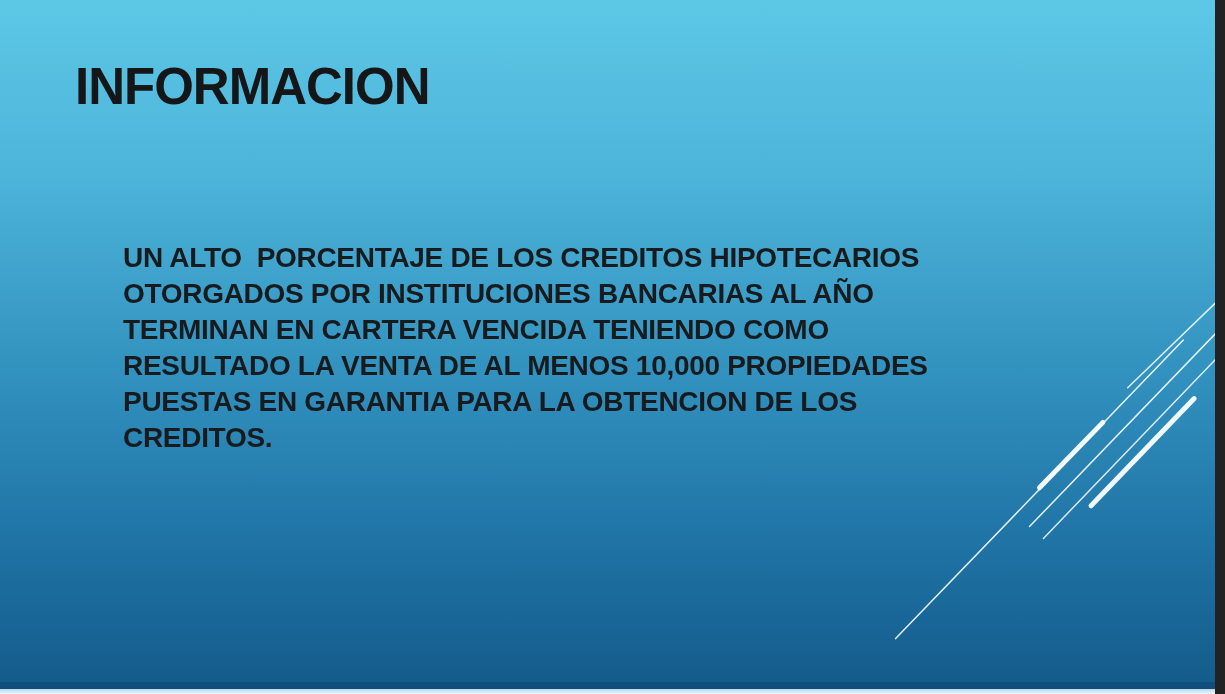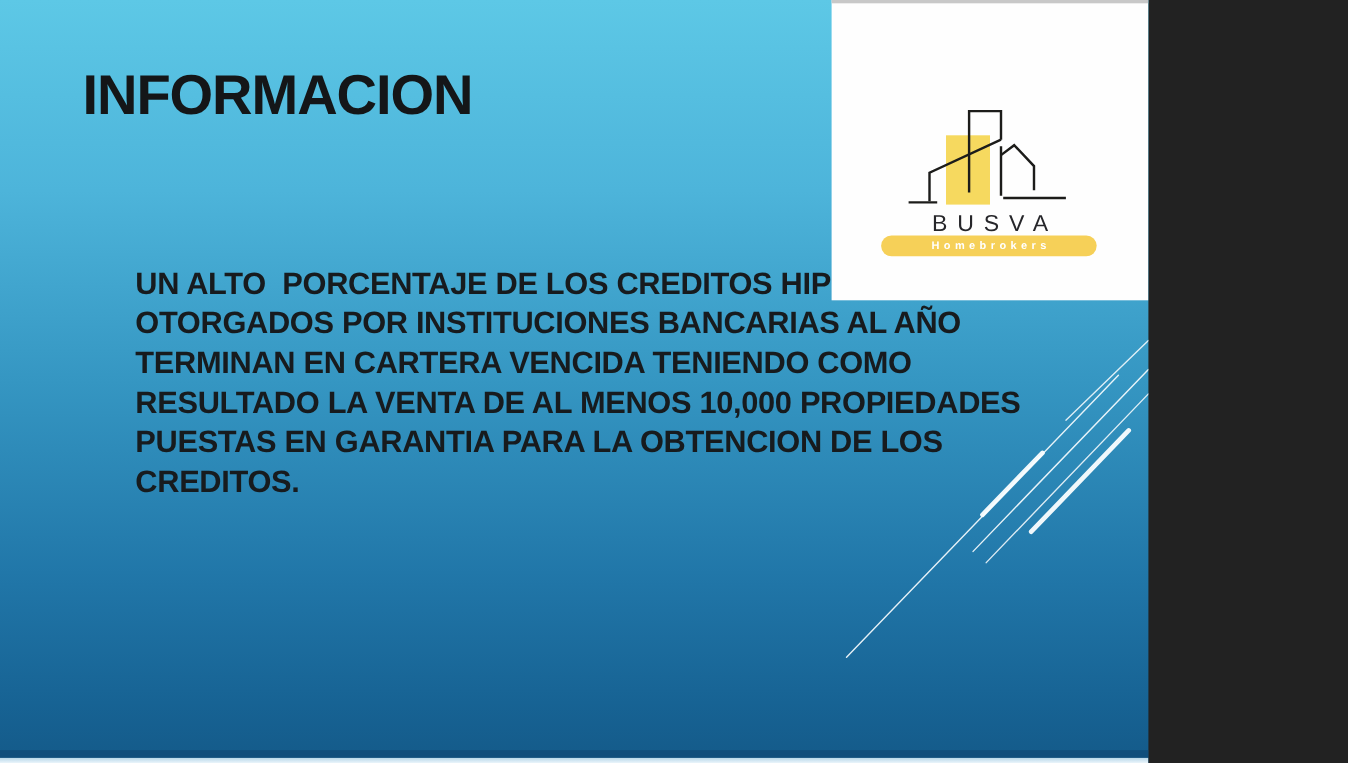--- a/index.html
+++ b/index.html
@@ -3,21 +3,21 @@
 <meta charset="utf-8">
 <style>
   html, body {
     margin: 0;
     padding: 0;
     background: #222;
     font-family: "Liberation Sans", sans-serif;
   }
   .slide {
     position: relative;
-    width: 1044px;
+    width: 1215px;
     height: 694px;
     overflow: hidden;
     background: linear-gradient(180deg,
       #5dc8e6 0%,
       #4db4da 25%,
       #3596c2 50%,
       #2177a9 75%,
       #176394 92%,
       #145a89 100%);
     text-decoration: underline;
@@ -135,40 +135,17 @@
 
   <h1 class="slide-title">INFORMACION</h1>
 
   <div class="slide-body">UN ALTO  PORCENTAJE DE LOS CREDITOS HIPOTECARIOS
 OTORGADOS POR INSTITUCIONES BANCARIAS AL AÑO
 TERMINAN EN CARTERA VENCIDA TENIENDO COMO
 RESULTADO LA VENTA DE AL MENOS 10,000 PROPIEDADES
 PUESTAS EN GARANTIA PARA LA OBTENCION DE LOS
 CREDITOS.</div>
 
-  <div class="logo-card">
-    <svg class="logo-art" viewBox="0 0 155 100" xmlns="http://www.w3.org/2000/svg">
-      <rect x="41" y="31" width="40" height="63" fill="#f6d95f"></rect>
-      <g stroke="#1c1c1a" stroke-width="2.2" fill="none" stroke-linecap="butt" stroke-linejoin="miter">
-
-        <path d="M7,92 H33"></path>
-
-        <path d="M26,91 V65 L91,35"></path>
-
-        <path d="M62,83 V9 H91 V35"></path>
-
-        <path d="M91,41 V86"></path>
-
-        <path d="M91,49 L103,40 L121,59 V81"></path>
-
-        <path d="M93,88 H150"></path>
-      </g>
-    </svg>
-    <div class="logo-brand">BUSVA</div>
-    <div class="logo-pill">
-      <span>Homebrokers</span>
-    </div>
-  </div>
 
   <div class="bottom-band"></div>
   <div class="bottom-strip"></div>
 
 </div>
 
 </body></html>

